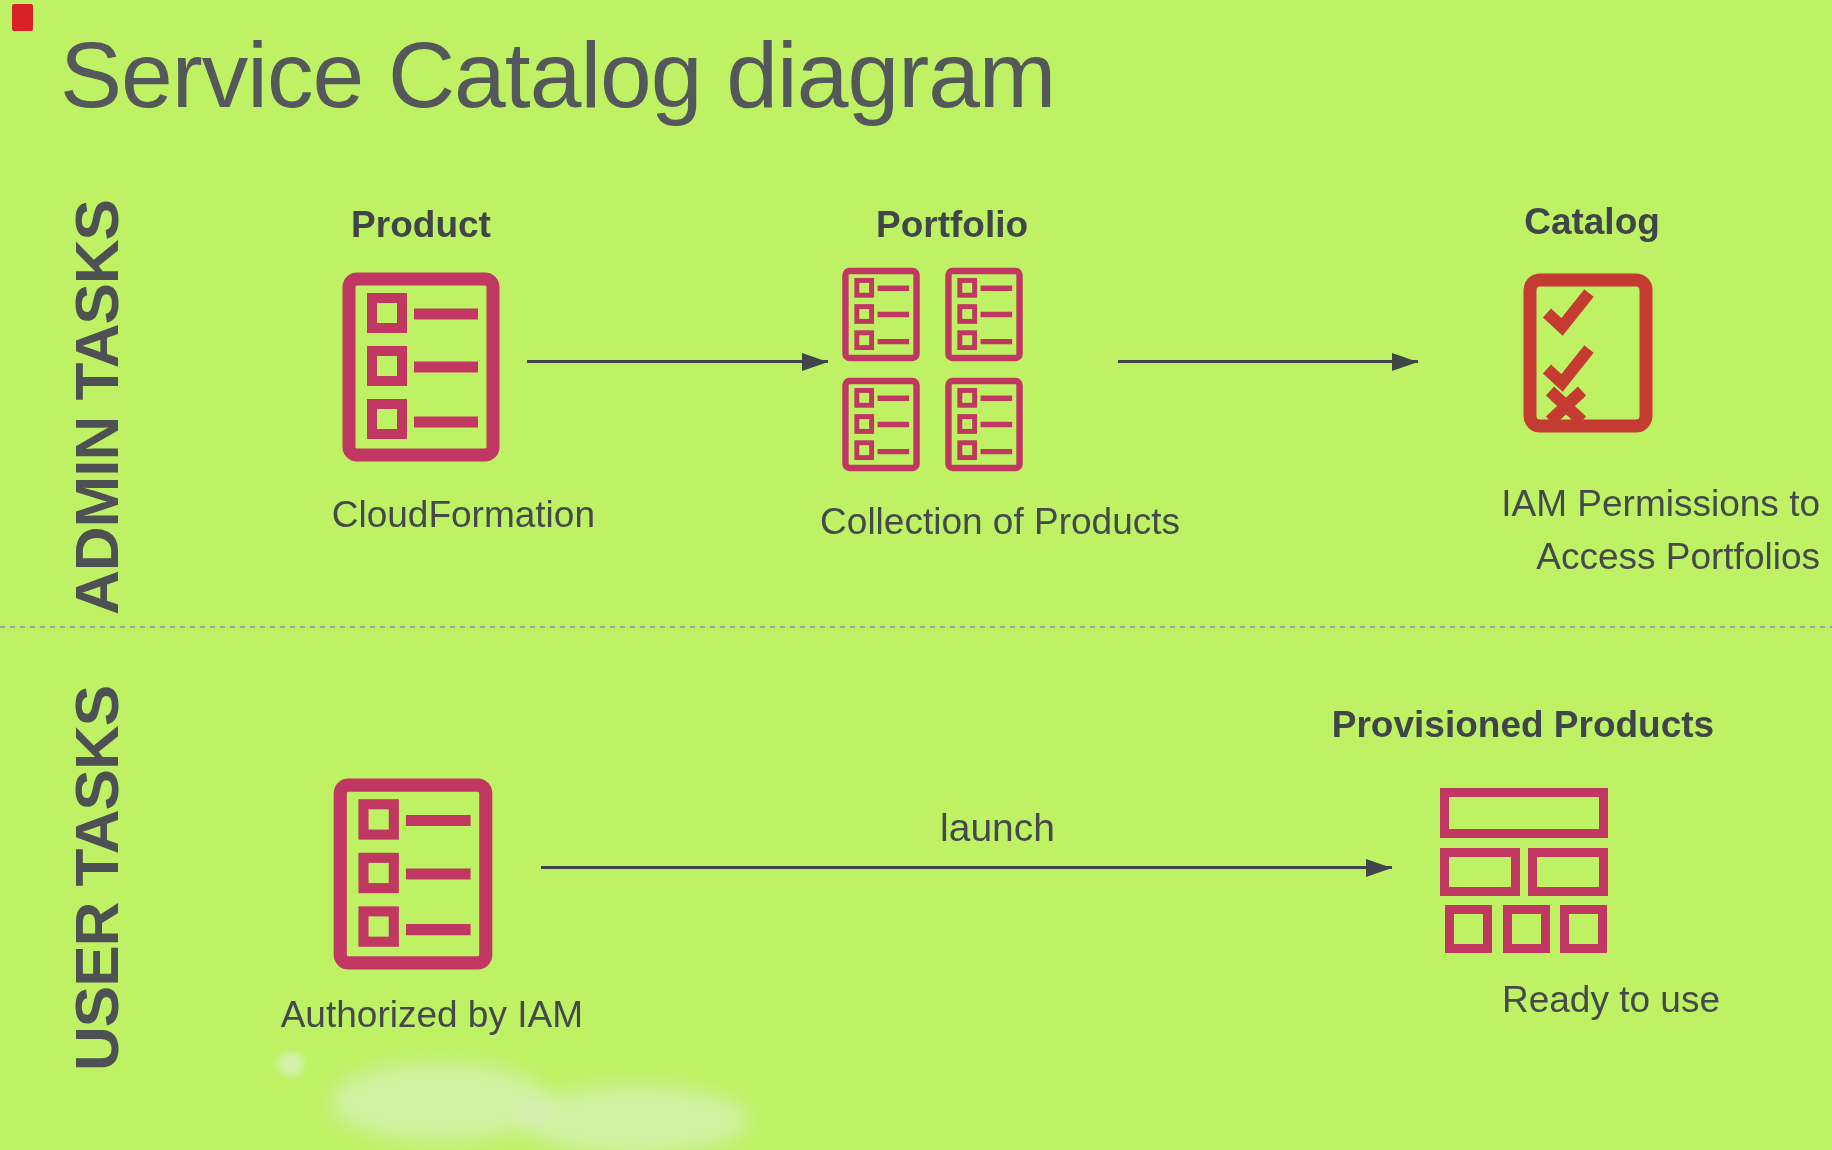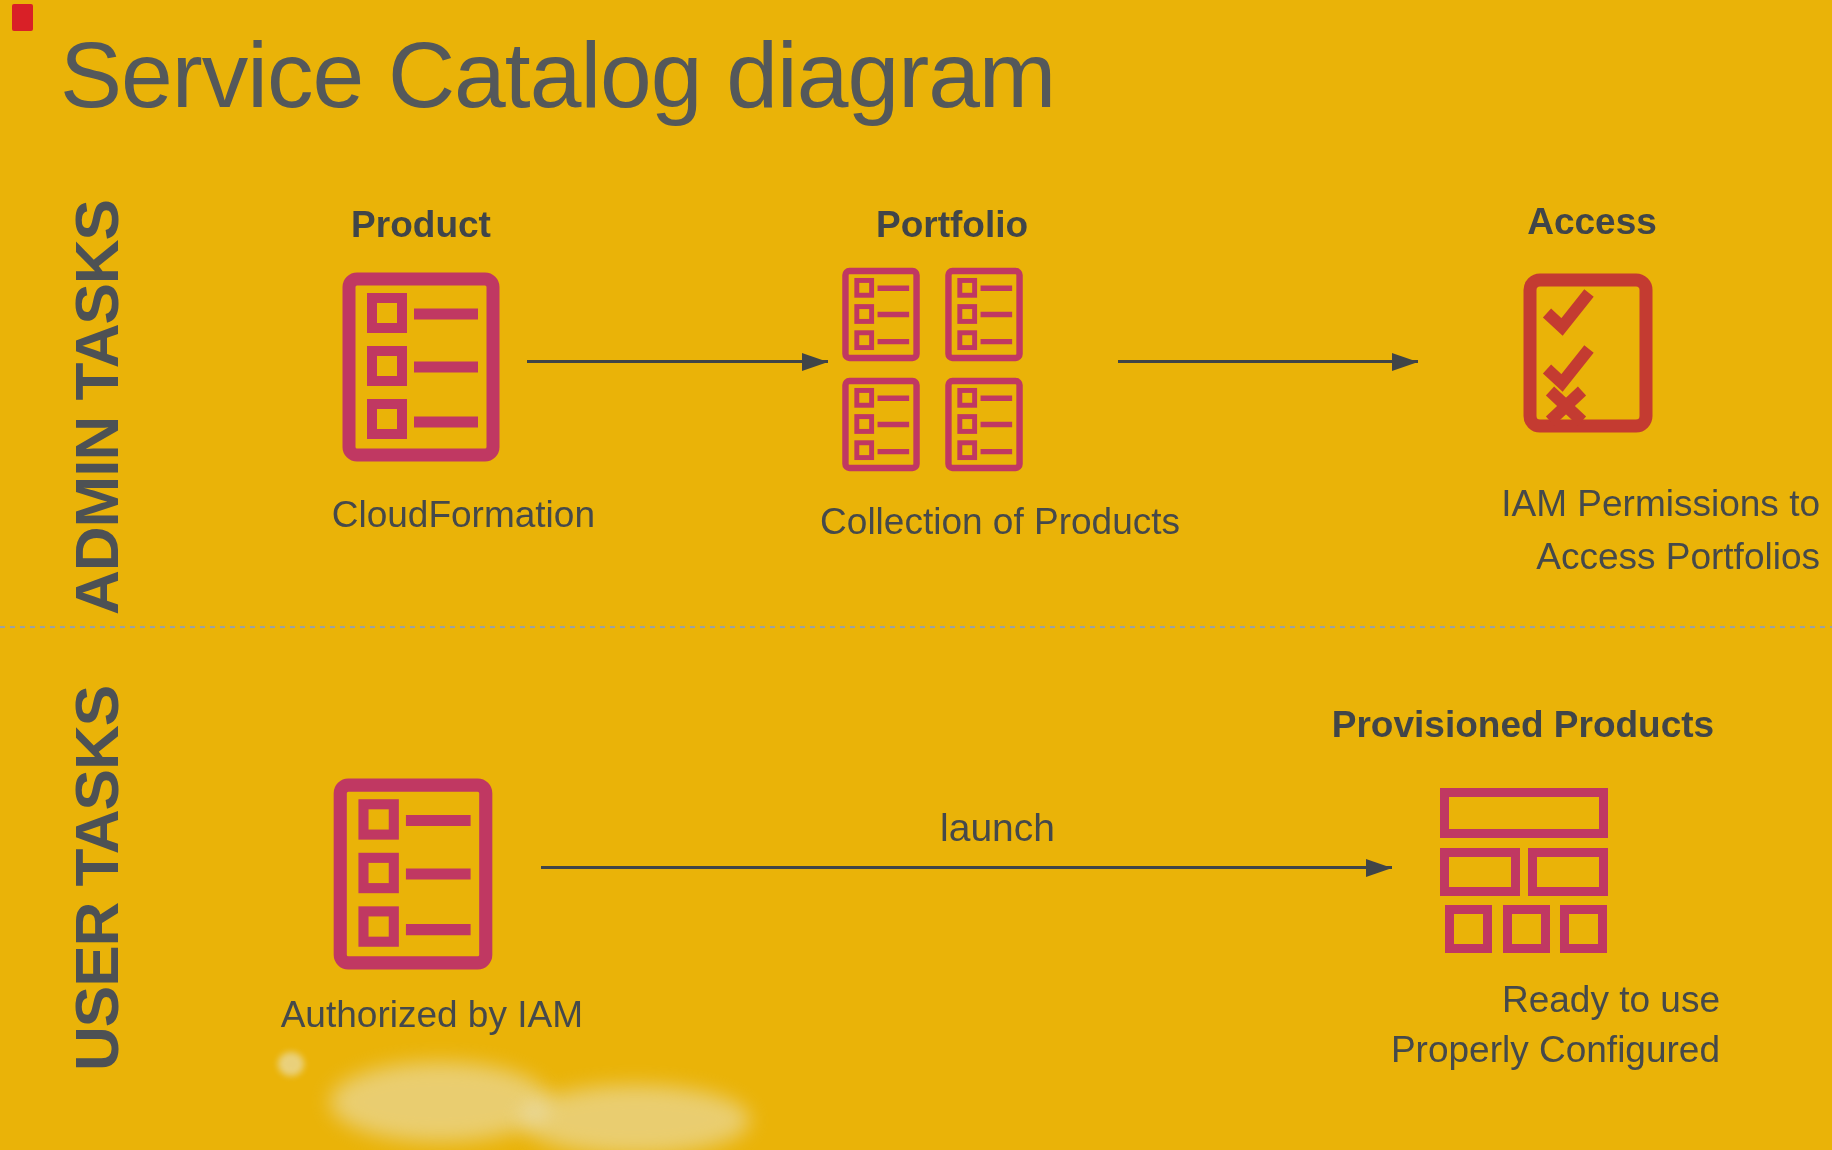--- a/index.html
+++ b/index.html
@@ -1,19 +1,19 @@
 <!DOCTYPE html>
 <html><head>
 <meta charset="utf-8">
 <style>
   html,body{margin:0;padding:0;background:#ffffff;}
   .stage{
     position:relative;
     width:1832px;height:1150px;
-    background:#eab308;
+    background:#bef264;
     overflow:hidden;
     font-family:"Liberation Sans", sans-serif;
     color:#45494b;
   }
   
   .corner-marker{
     position:absolute;left:12px;top:4px;width:21px;height:27px;
     background:#d92027;border-radius:2px;
   }
   
@@ -155,21 +155,21 @@
         <use href="#sym-list"></use>
       </svg>
   </div>
 
   <div class="caption" id="c-portfolio">
     <div>Collection of Products</div>
   </div>
 
   <div class="arrow" id="a2"></div>
 
-  <div class="heading" id="h-control">Access</div>
+  <div class="heading" id="h-control">Catalog</div>
 
   <svg class="icon" id="i-control" width="130" height="160">
     <rect x="7" y="7" width="116" height="146" rx="10" fill="none" stroke="#c43b31" stroke-width="13"></rect>
     <polyline points="24,40 39,54 66,20" fill="none" stroke="#c43b31" stroke-width="12"></polyline>
     <polyline points="24,96 39,110 66,76" fill="none" stroke="#c43b31" stroke-width="12"></polyline>
     <line x1="27" y1="118" x2="59" y2="148" stroke="#c43b31" stroke-width="12"></line>
     <line x1="59" y1="118" x2="27" y2="148" stroke="#c43b31" stroke-width="12"></line>
   </svg>
 
   <div class="caption" id="c-control">
@@ -197,20 +197,19 @@
     <rect x="4.5" y="4.5" width="159" height="41" fill="none" stroke="#c03862" stroke-width="9"></rect>
     <rect x="4.5" y="64.5" width="71" height="39" fill="none" stroke="#c03862" stroke-width="9"></rect>
     <rect x="92.5" y="64.5" width="71" height="39" fill="none" stroke="#c03862" stroke-width="9"></rect>
     <rect x="9.5" y="121.5" width="38" height="39" fill="none" stroke="#c03862" stroke-width="9"></rect>
     <rect x="67.5" y="121.5" width="38" height="39" fill="none" stroke="#c03862" stroke-width="9"></rect>
     <rect x="124.5" y="121.5" width="38" height="39" fill="none" stroke="#c03862" stroke-width="9"></rect>
   </svg>
 
   <div class="caption" id="c-provisioned">
     <div>Ready to use</div>
-    <div>Properly Configured</div>
   </div>
 
   <div class="smudge" id="sm1"></div>
   <div class="smudge" id="sm2"></div>
   <div class="smudge" id="sm3"></div>
 
 </div>
 
 </body></html>

